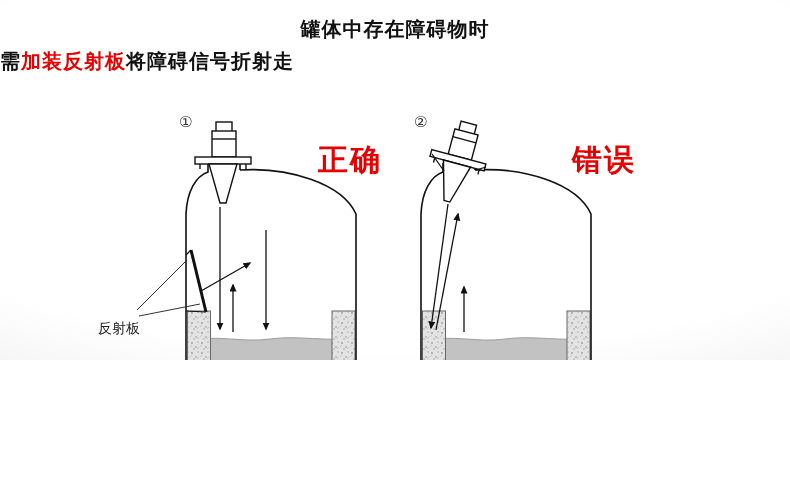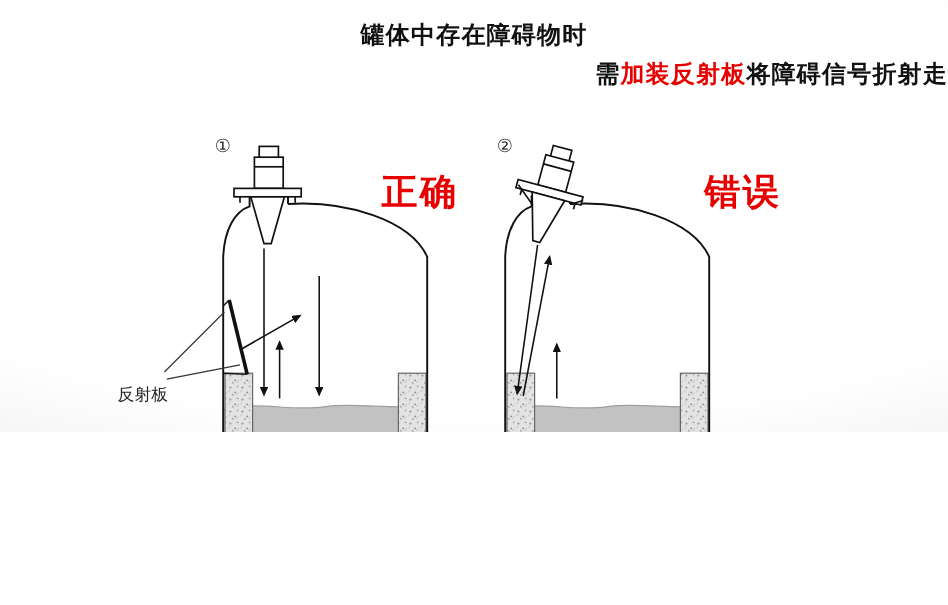--- a/index.html
+++ b/index.html
@@ -4,28 +4,28 @@
 <style>
   html,body{margin:0;padding:0;background:#fff;}
   .stage{
     position:relative;width:790px;height:360px;overflow:hidden;
     background:radial-gradient(120% 95% at 50% 42%, #ffffff 58%, #e7e7e7 100%);
     font-family:"Liberation Sans","DejaVu Sans",sans-serif;
   }
   .stage svg{position:absolute;left:0;top:0;}
   .txt{position:absolute;white-space:nowrap;}
   .title1{top:16px;left:0;width:100%;text-align:center;font-size:20px;font-weight:bold;color:#111;letter-spacing:1px;}
-  .title2{top:48px;left:0;width:100%;text-align:right;font-size:20px;font-weight:bold;color:#111;letter-spacing:1px;}
+  .title2{top:48px;left:0;width:100%;text-align:left;font-size:20px;font-weight:bold;color:#111;letter-spacing:1px;}
   .hl{color:#e60000;}
   .idx{font-size:15px;color:#333;}
   .idx1{left:179px;top:113px;}
   .idx2{left:414px;top:113px;}
   .verdict{font-size:30px;font-weight:bold;color:#e60000;letter-spacing:2px;}
   .v1{left:318px;top:140px;}
-  .v2{left:572px;top:140px;margin-left:15px;}
+  .v2{left:572px;top:140px;}
   .reflabel{left:98px;top:320px;font-size:14px;color:#222;}
   .caption{left:184px;top:432px;font-size:16px;font-weight:bold;color:#111;letter-spacing:1px;}
 </style>
 </head>
 <body>
 
 <div class="stage">
 
   <svg width="790" height="504" viewBox="0 0 790 504">
     <defs>

